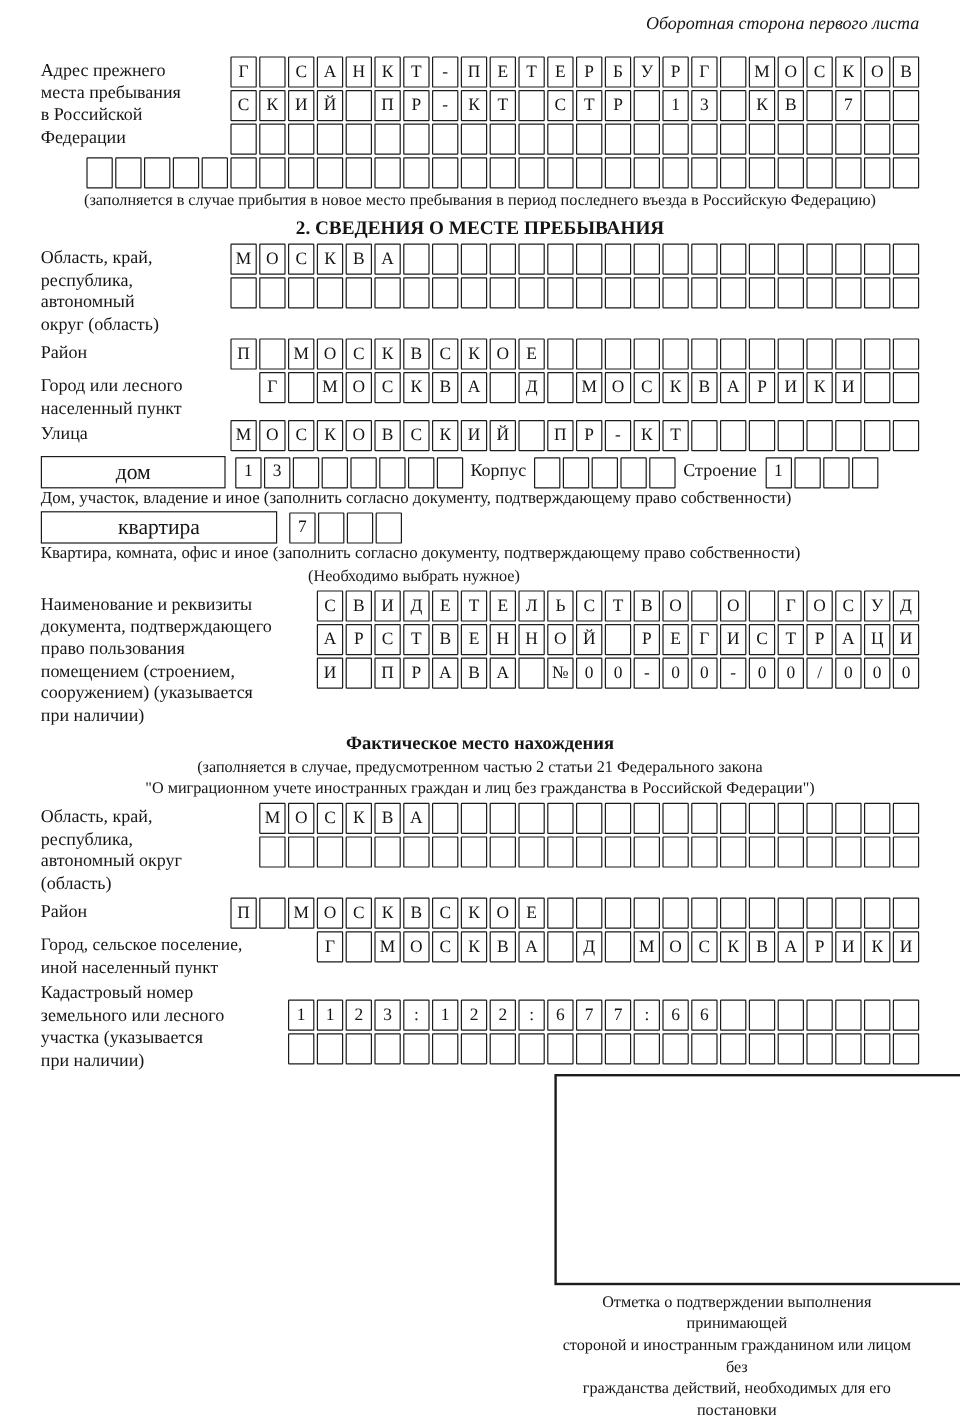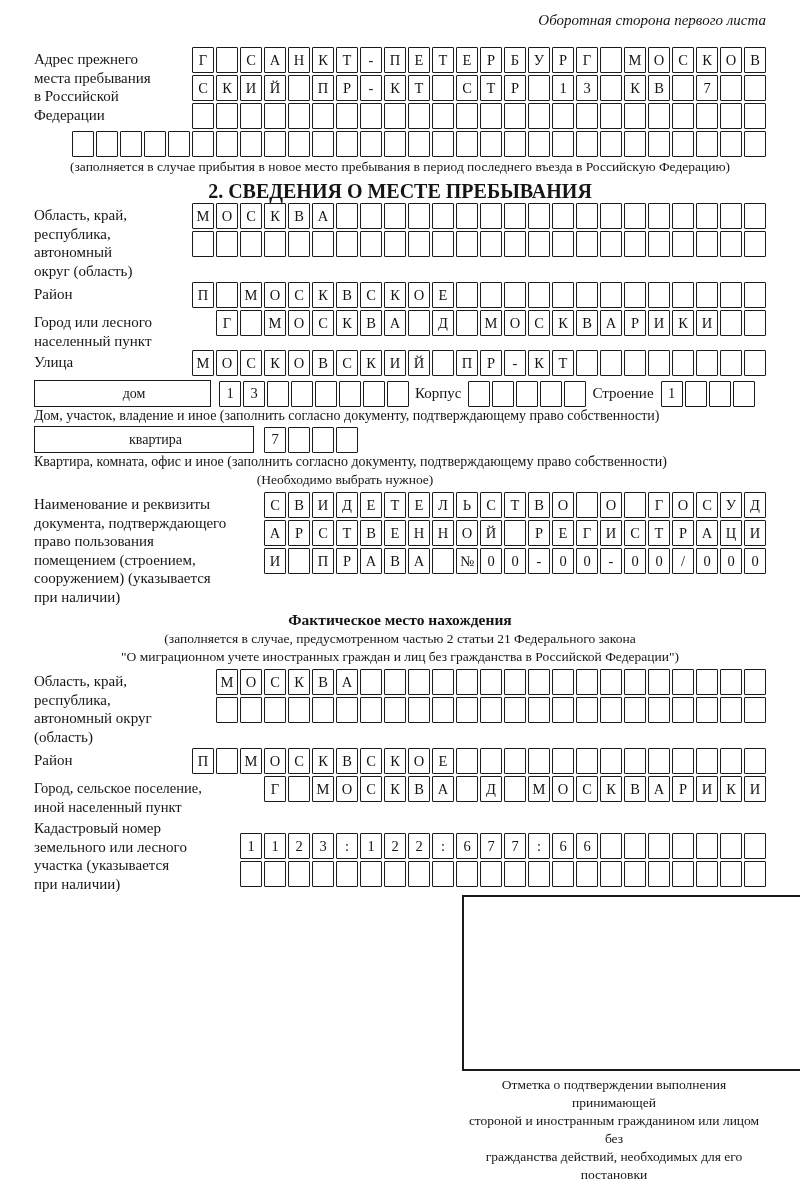--- a/index.html
+++ b/index.html
@@ -21,31 +21,31 @@
 
   .cellrow { display: flex; justify-content: flex-end; margin-bottom: 2px; }
   .cell {
     width: 20px; height: 24px; margin-left: 2px; flex: 0 0 auto;
     border: 1.6px solid #1b1b1b; border-radius: 1px;
     display: flex; align-items: center; justify-content: center;
     font-size: 14.5px;
   }
   .note-center { text-align: center; font-size: 13.5px; line-height: 16px; margin-top: 2px; }
   .note-left { text-align: left; font-size: 14px; line-height: 16px; margin-top: 1px; }
-  .sec-title { text-align: center; font-weight: bold; font-size: 20px; line-height: 20px; margin-top: 6px; margin-bottom: 2px; }
+  .sec-title { text-align: center; font-weight: bold; font-size: 16px; line-height: 20px; margin-top: 6px; margin-bottom: 2px; }
   .sub-title { text-align: center; font-weight: bold; font-size: 15.5px; line-height: 19px; margin-top: 4px; margin-bottom: 2px; }
 
   .mt2 { margin-top: 2px; } .mt4 { margin-top: 4px; }
 
   
   .inline-row { display: flex; align-items: center; margin-top: 2px; }
   .wide-box {
     border: 1.8px solid #1b1b1b; height: 25px;
     display: flex; align-items: center; justify-content: center;
-    font-size: 14px; flex: 0 0 auto; padding-left: 23px;
+    font-size: 18px; flex: 0 0 auto;
   }
   .inline-label { font-size: 15px; margin: 0 5px 0 6px; white-space: nowrap; }
   .inline-cells { display: flex; }
 
   
   .stay-row { display: flex; align-items: center; margin-top: 4px; height: 25px; }
   .stay-label { font-size: 15px; white-space: nowrap; }
   .checkbox {
     width: 19px; height: 21px; border: 1.7px solid #1b1b1b; flex: 0 0 auto;
     display: flex; align-items: center; justify-content: center; font-size: 14.5px;

